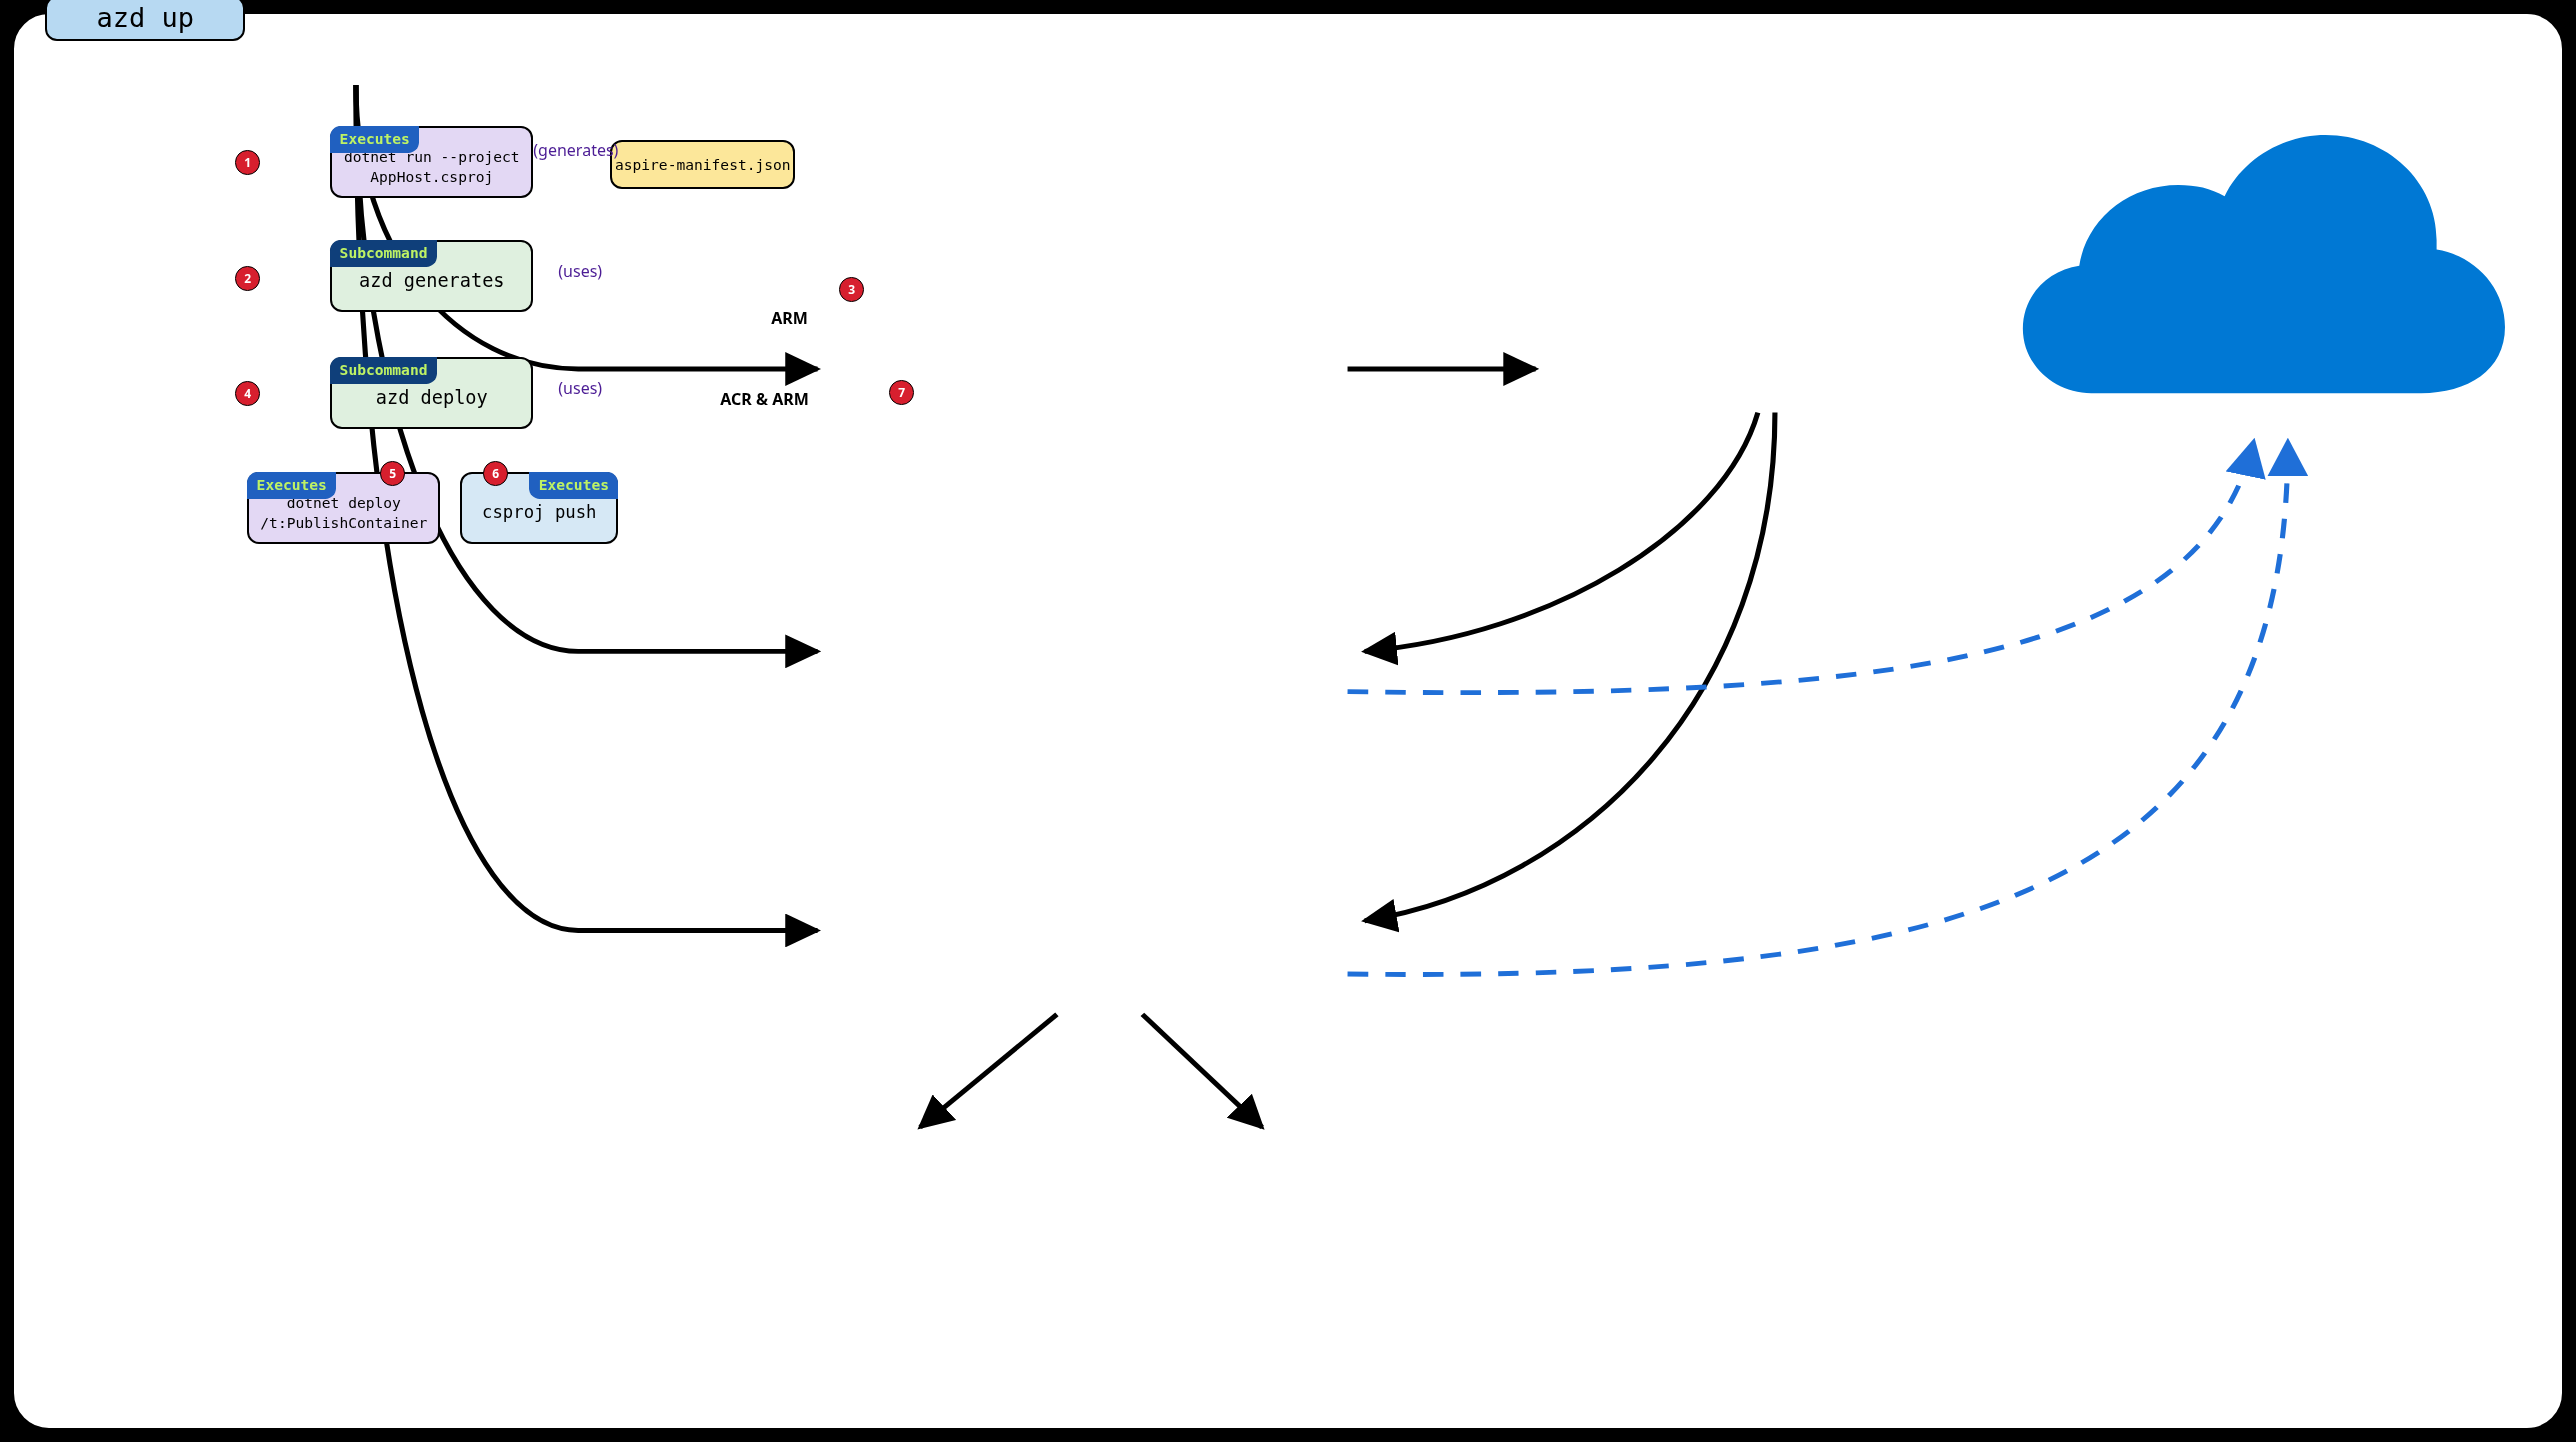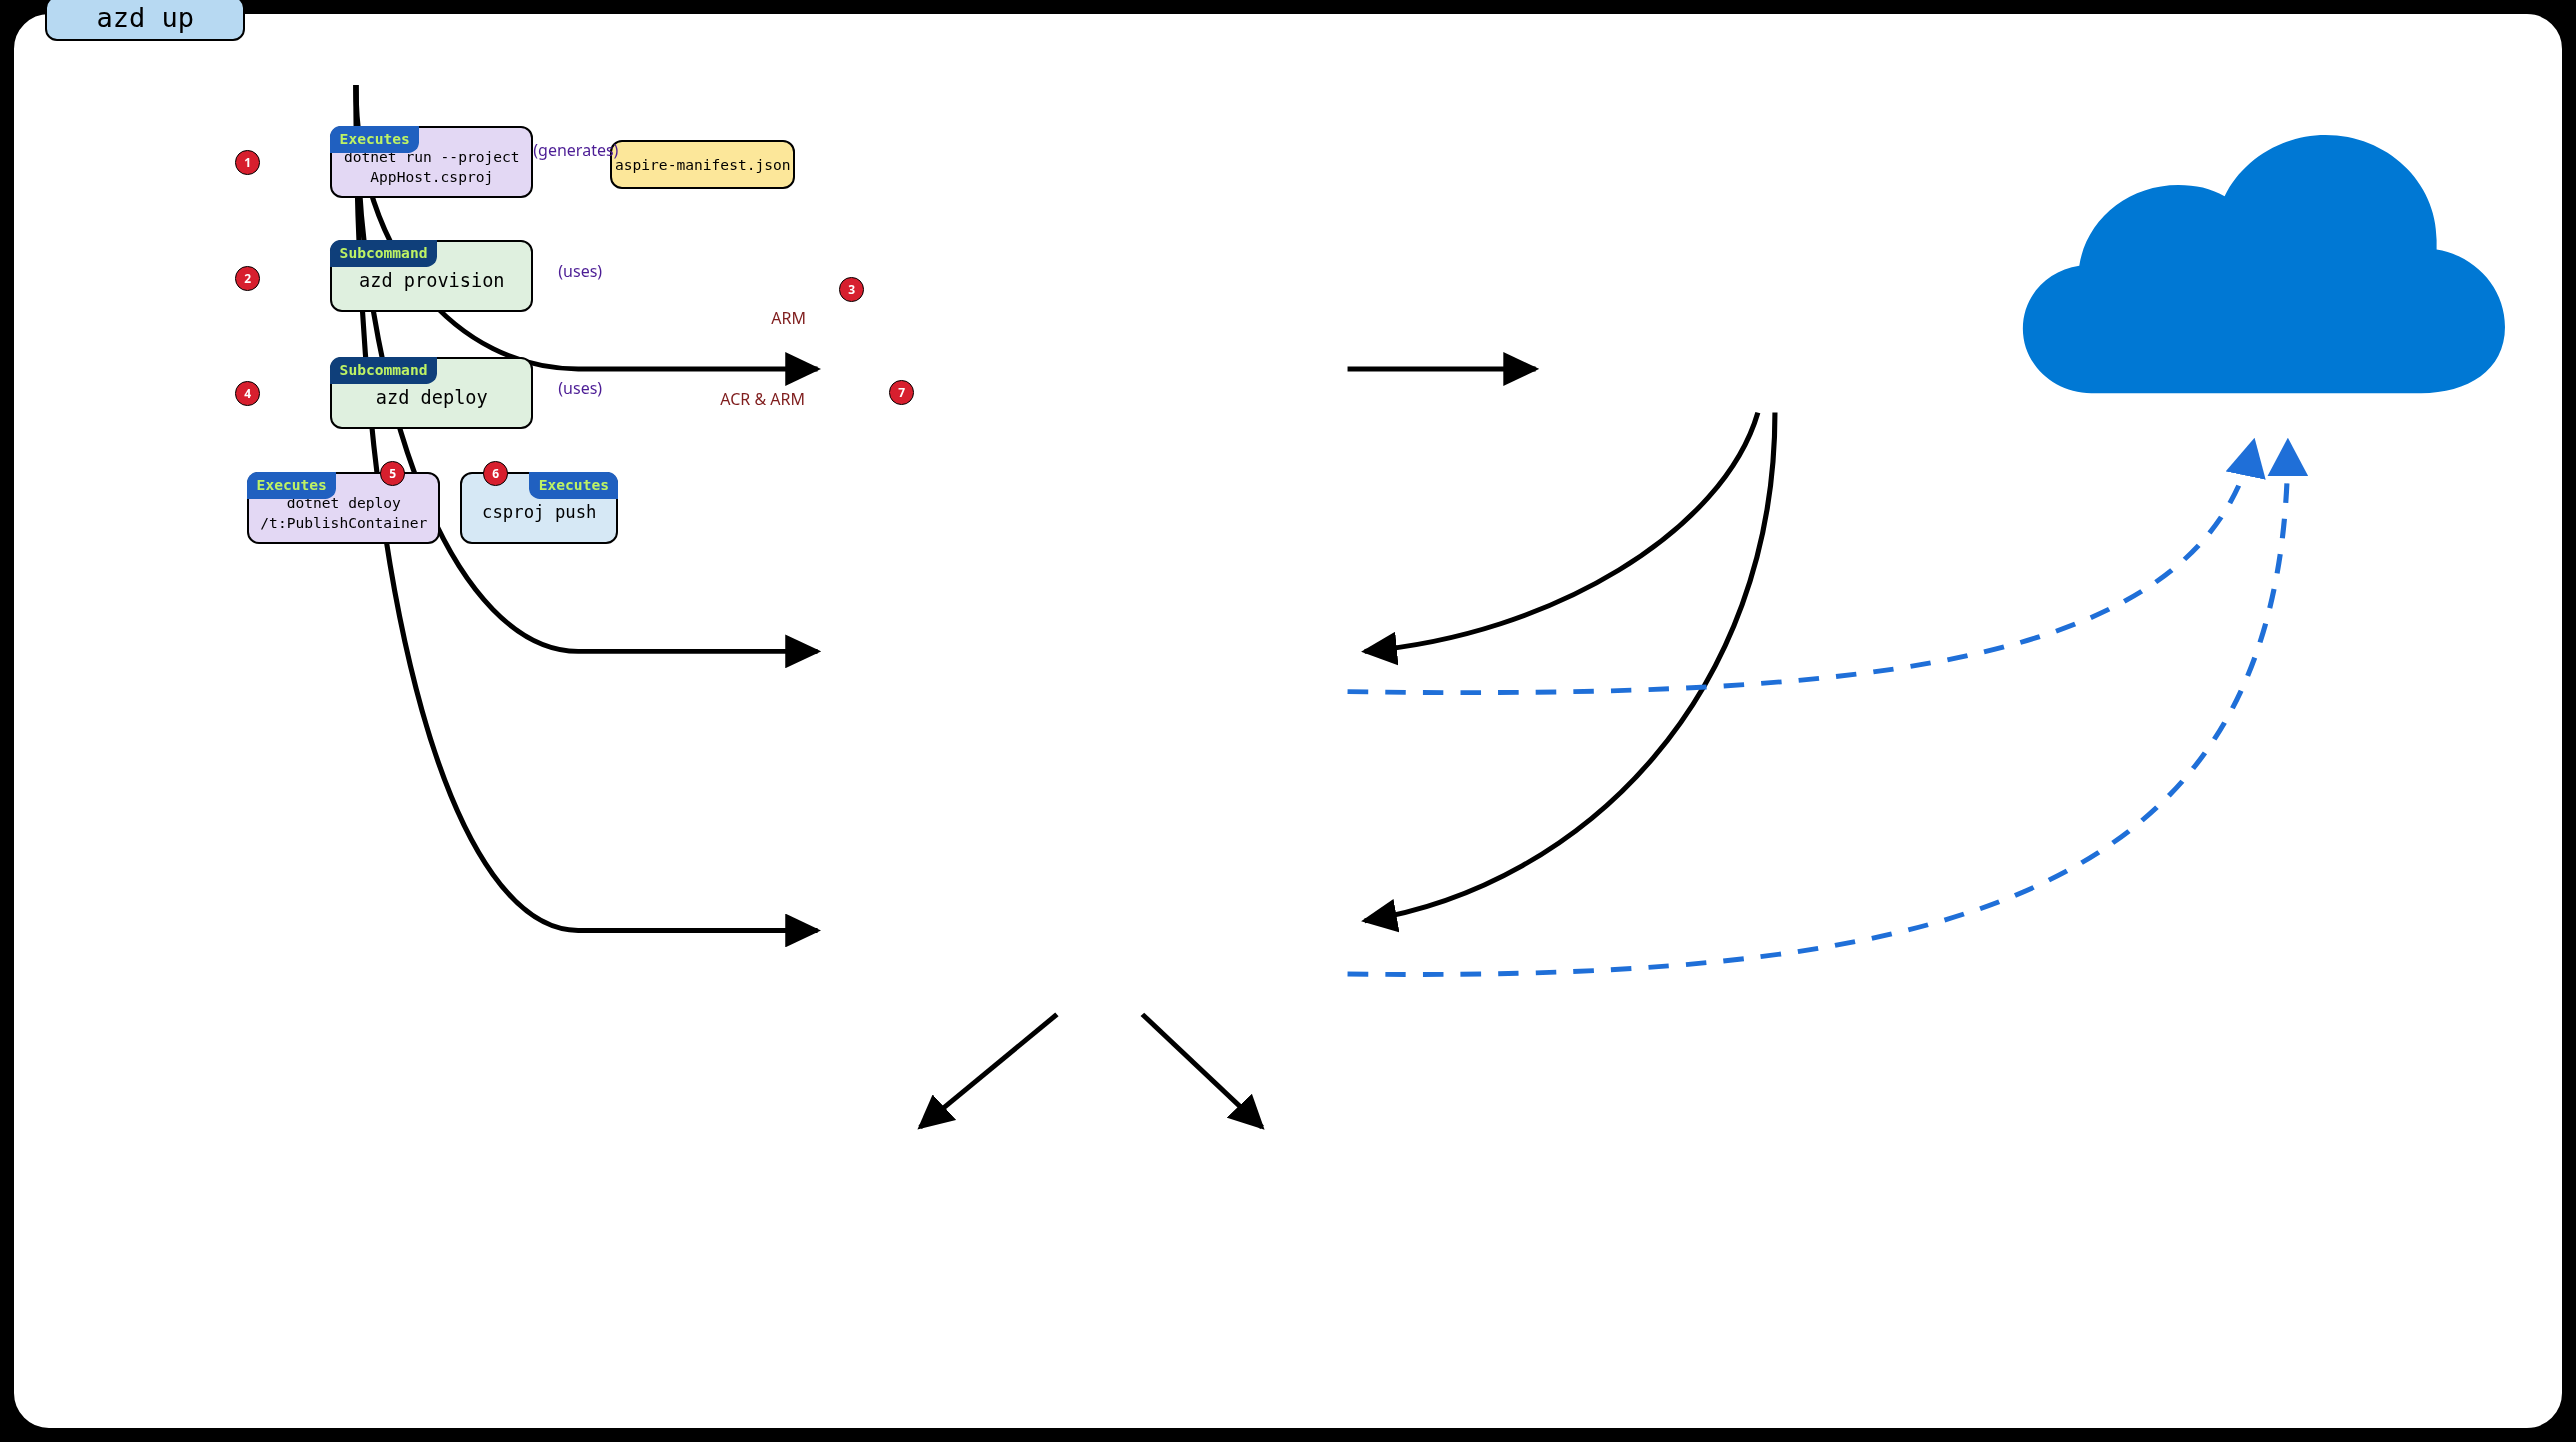--- a/index.html
+++ b/index.html
@@ -69,22 +69,22 @@
   }
   .edge-label {
     position: absolute;
     font-family: system-ui, -apple-system, sans-serif;
     font-size: 16px;
     color: #4c1d95;
     text-align: center;
     z-index: 2;
   }
   .blue-label {
-    color: #7f1d1d;
-    font-weight: 400;
+    color: #000000;
+    font-weight: 700;
   }
   .cloud-label {
     position: absolute;
     color: #fff;
     font-family: system-ui, -apple-system, "Segoe UI", sans-serif;
     font-size: 35px;
     font-weight: 400;
     z-index: 2;
     pointer-events: none;
   }
@@ -144,21 +144,21 @@
     <span>dotnet run --project
 AppHost.csproj</span>
   </div>
 
   <div class="node" style="left:596px; top:126px; width:185px; height:49px; background:#fce79a; font-size:14.6px;">
     <span>aspire-manifest.json</span>
   </div>
 
   <div class="node" style="left:316px; top:226px; width:203px; height:72px; background:#dff0df; font-size:18.6px; padding-top:8px;">
     <div class="tag" style="background:#0f3f7a;">Subcommand</div>
-    <span>azd provision</span>
+    <span>azd generates</span>
   </div>
 
   <div class="node" style="left:316px; top:343px; width:203px; height:72px; background:#dff0df; font-size:18.6px; padding-top:8px;">
     <div class="tag" style="background:#0f3f7a;">Subcommand</div>
     <span>azd deploy</span>
   </div>
 
   <div class="node" style="left:233px; top:458px; width:193px; height:72px; background:#e3d8f4; font-size:14.6px; padding-top:9.3px;">
     <div class="tag" style="background:#2060c0;">Executes</div>
     <span>dotnet deploy

